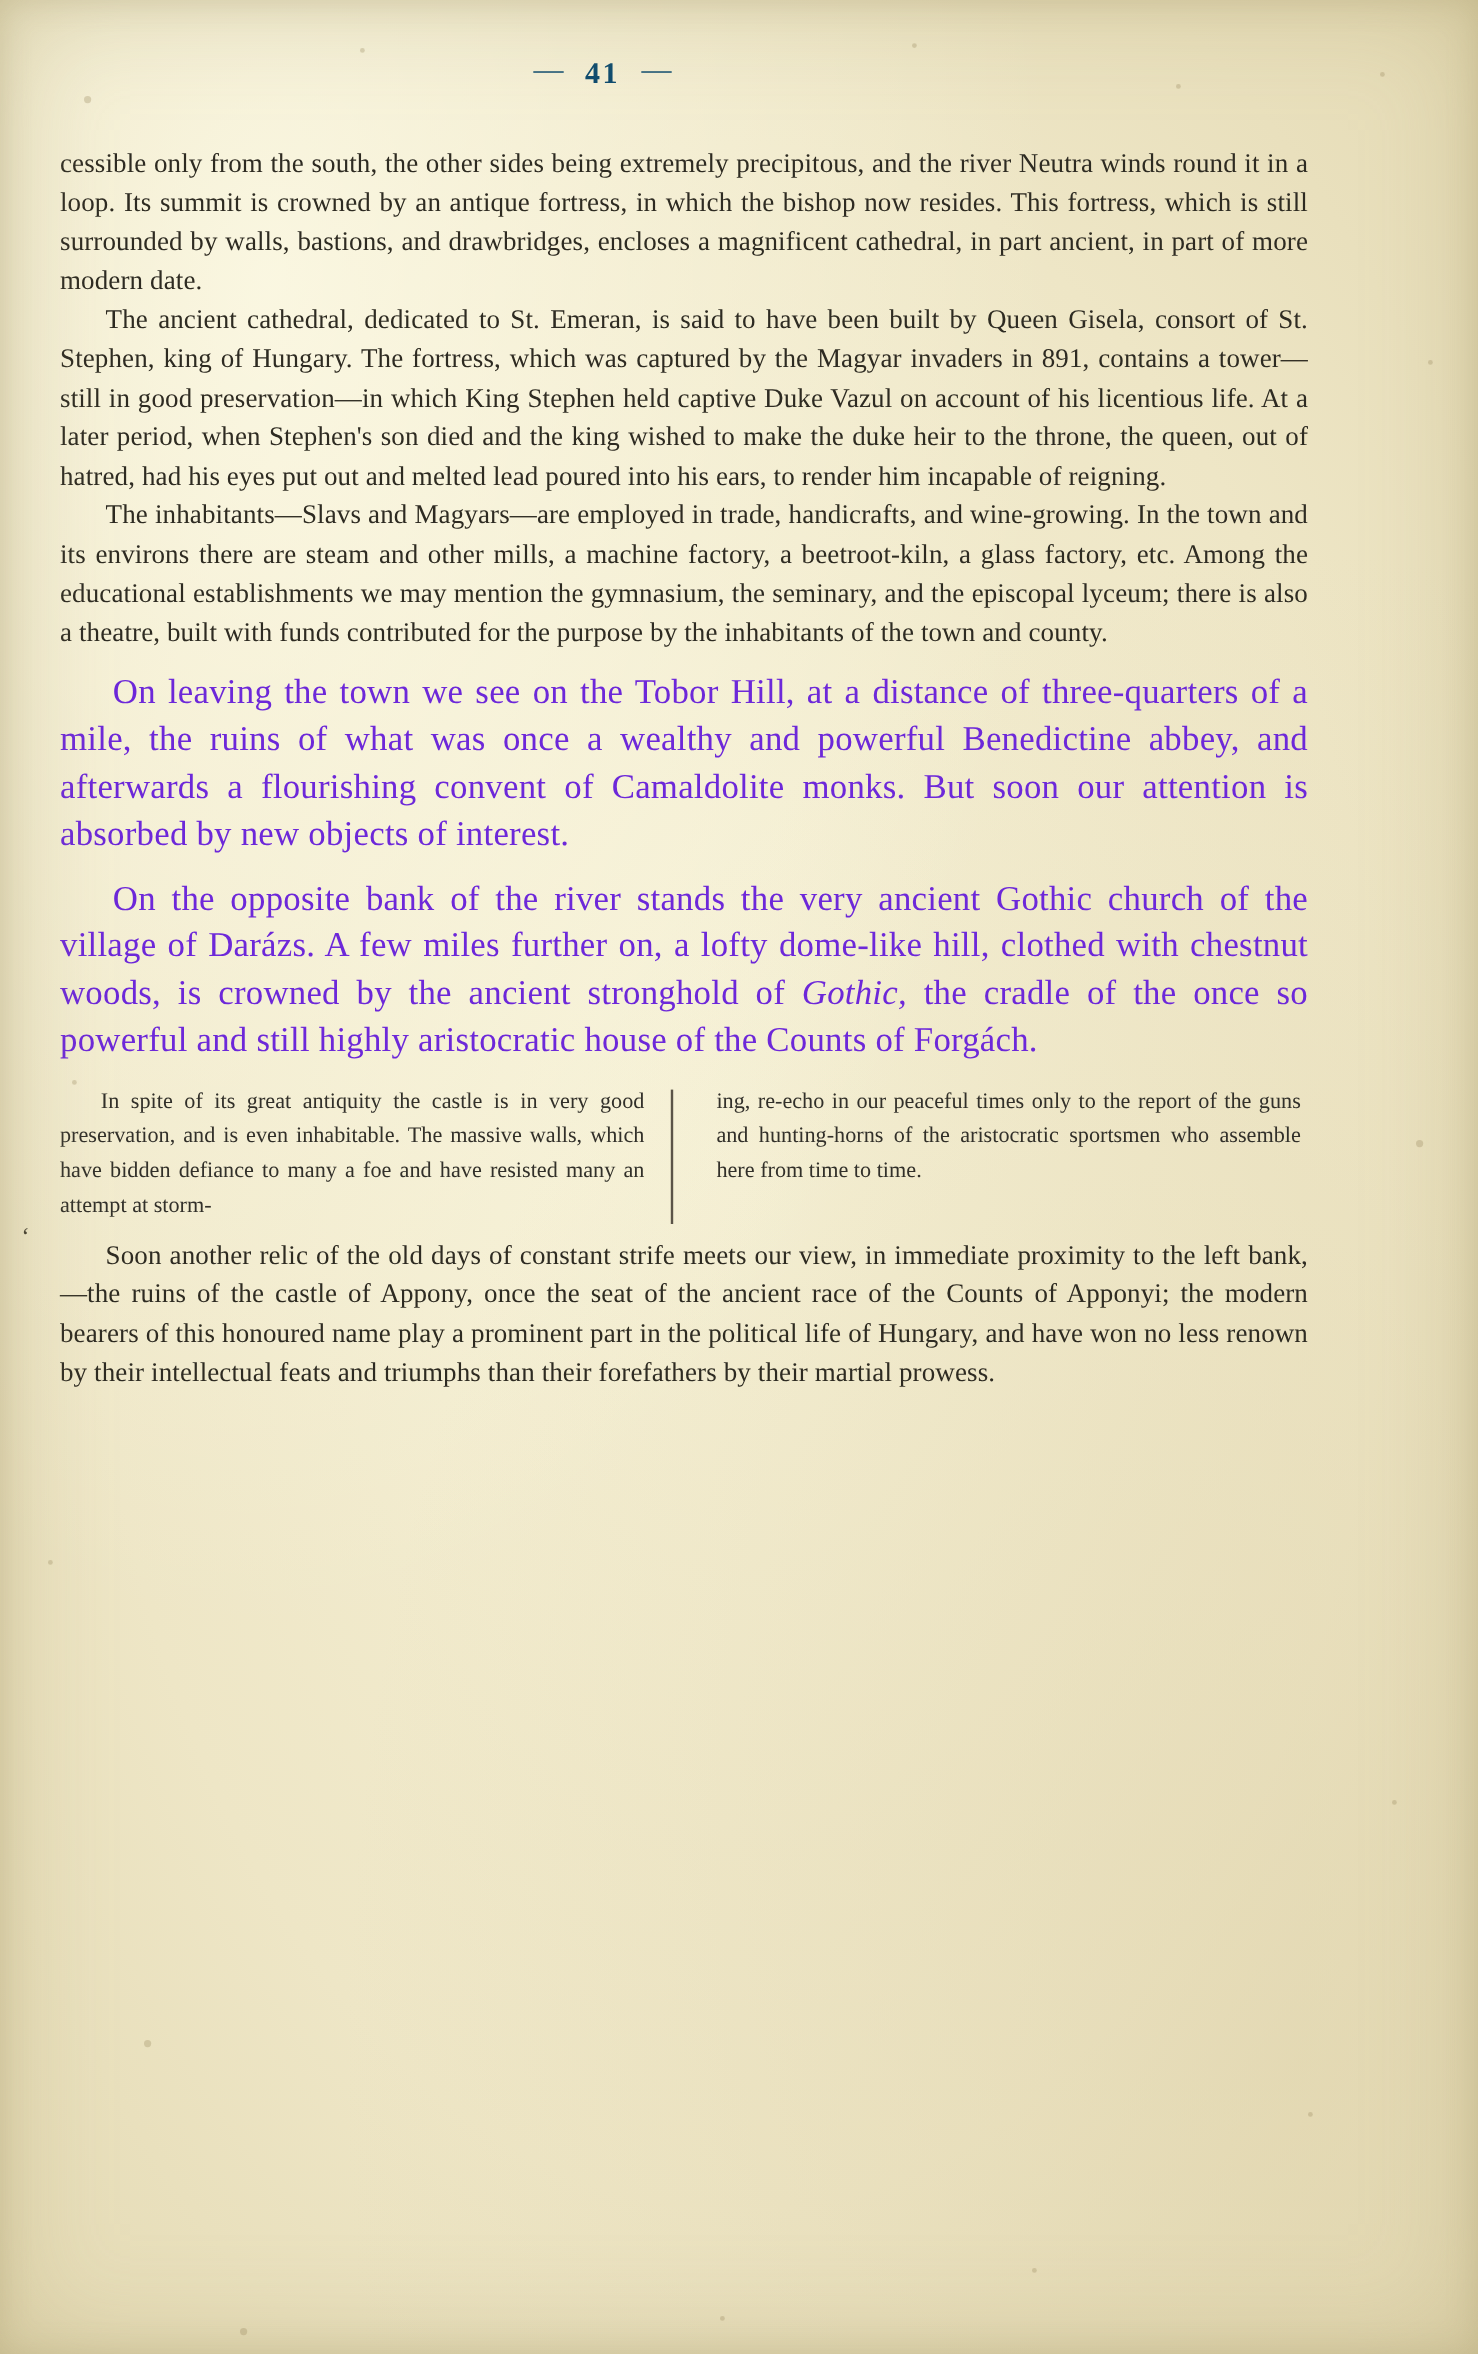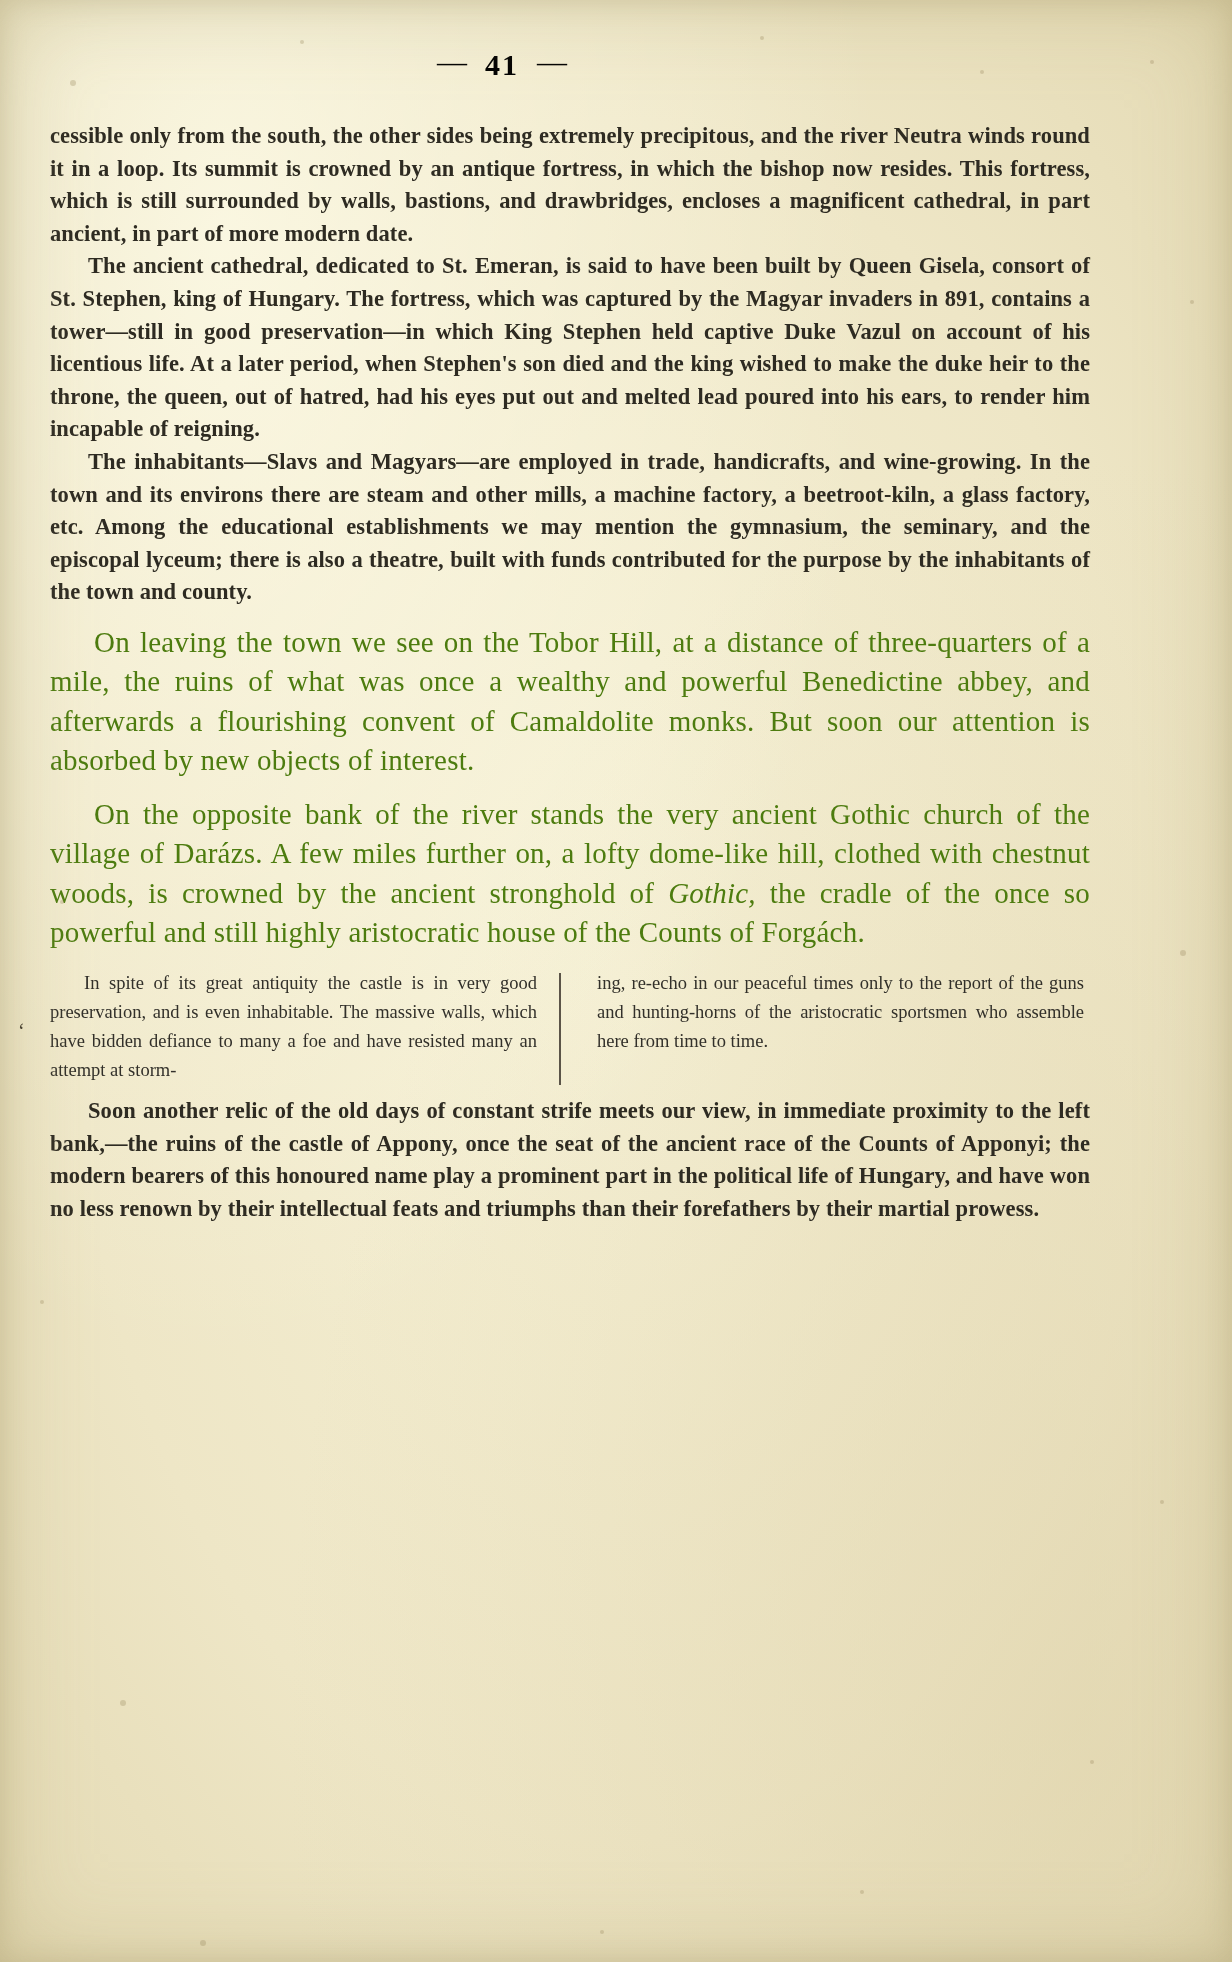--- a/index.html
+++ b/index.html
@@ -44,24 +44,24 @@
     width: 1232px;
     height: 1962px;
   }
 
   .page-header {
     position: absolute;
     top: 48px;
     left: 0;
     width: 1004px;
     text-align: center;
-    font-size: 30px;
+    font-size: 25px;
     letter-spacing: 2px;
     font-weight: bold;
-    color: #000000;
+    color: #0c4a6e;
   }
   .page-header .dash {
     font-weight: normal;
     letter-spacing: 0;
     padding: 0 18px;
     position: relative;
     top: -3px;
   }
 
   .content {
@@ -73,35 +73,35 @@
 
   p {
     margin: 0;
     text-align: justify;
     text-justify: inter-word;
   }
 
   .small-body {
     font-size: 22.5px;
     line-height: 32.6px;
-    font-weight: bold;
+    font-weight: normal;
     color: #2e2b22;
     letter-spacing: 0.1px;
   }
   .small-body + .small-body {
     margin-top: 0;
   }
   .indent {
     text-indent: 38px;
   }
 
   .big-body {
     font-size: 29px;
     line-height: 39.5px;
-    color: #4d7c0f;
+    color: #6d28d9;
     letter-spacing: 0.2px;
     font-weight: normal;
   }
   .big-body.indent {
     text-indent: 44px;
   }
   .spacer-sm { height: 14px; }
 
   .marginal-mark {
     position: absolute;

